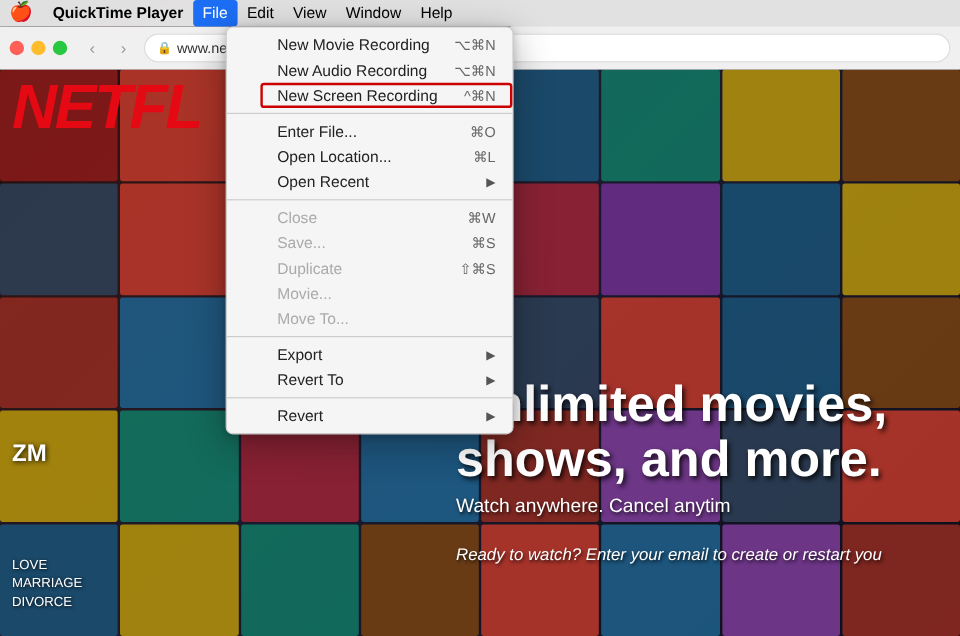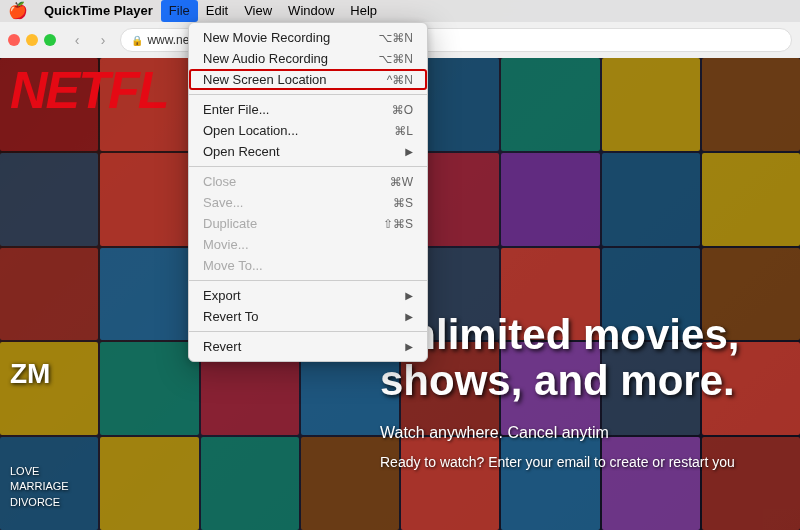--- a/index.html
+++ b/index.html
@@ -38,27 +38,28 @@
 
     .netflix-hero h1 {
       font-size: 42px;
       font-weight: 800;
       line-height: 1.1;
       text-shadow: 2px 2px 4px rgba(0,0,0,0.8);
     }
 
     .netflix-hero p {
       font-size: 16px;
-      margin-top: 20px;
+      margin-top: 8px;
       text-shadow: 1px 1px 3px rgba(0,0,0,0.8);
     }
 
     .netflix-hero .sub {
       font-size: 14px;
-      margin-top: 12px;
+      margin-top: 22px;
+      font-style: italic;
     }
 
     
     .netflix-logo {
       position: absolute;
       top: 60px;
       left: 10px;
       color: #E50914;
       font-size: 52px;
       font-weight: 900;
@@ -89,21 +90,21 @@
     .menubar-item {
       padding: 0 8px;
       height: 22px;
       line-height: 22px;
       cursor: pointer;
       white-space: nowrap;
     }
 
     .menubar-item.active {
       background: #1c6ef5;
-      color: #0f172a;
+      color: #ffffff;
       border-radius: 3px;
     }
 
     .menubar-item.bold {
       font-weight: 700;
     }
 
     
     .browser-bar {
       position: absolute;
@@ -184,20 +185,21 @@
     }
 
     .menu-item {
       display: flex;
       align-items: center;
       justify-content: space-between;
       padding: 3px 14px;
       color: #222;
       cursor: pointer;
       white-space: nowrap;
+      margin-left: 28px;
     }
 
     .menu-item.disabled {
       color: #aaa;
       cursor: default;
       align-items: flex-end;
     }
 
     .menu-item.highlighted-selected {
       background: transparent;
@@ -243,21 +245,21 @@
     .tile {
       border-radius: 2px;
     }
 
     
     .zm-logo {
       position: absolute;
       left: 10px;
       bottom: 140px;
       color: white;
-      font-size: 28px;
+      font-size: 20px;
       font-weight: 700;
       text-shadow: 1px 1px 4px rgba(0,0,0,0.9);
     }
 
     
     .bottom-left-text {
       position: absolute;
       bottom: 20px;
       left: 10px;
       color: white;
@@ -363,21 +365,21 @@
 <div class="dropdown-menu" id="dropdown-menu">
     <div class="menu-item">
       <span>New Movie Recording</span>
       <span class="menu-shortcut">⌥⌘N</span>
     </div>
     <div class="menu-item">
       <span>New Audio Recording</span>
       <span class="menu-shortcut">⌥⌘N</span>
     </div>
     <div class="menu-item highlighted-selected">
-      <span>New Screen Location</span>
+      <span>New Screen Recording</span>
       <span class="menu-shortcut">^⌘N</span>
     </div>
     <div class="menu-separator"></div>
     <div class="menu-item">
       <span>Enter File...</span>
       <span class="menu-shortcut">⌘O</span>
     </div>
     <div class="menu-item">
       <span>Open Location...</span>
       <span class="menu-shortcut">⌘L</span>

